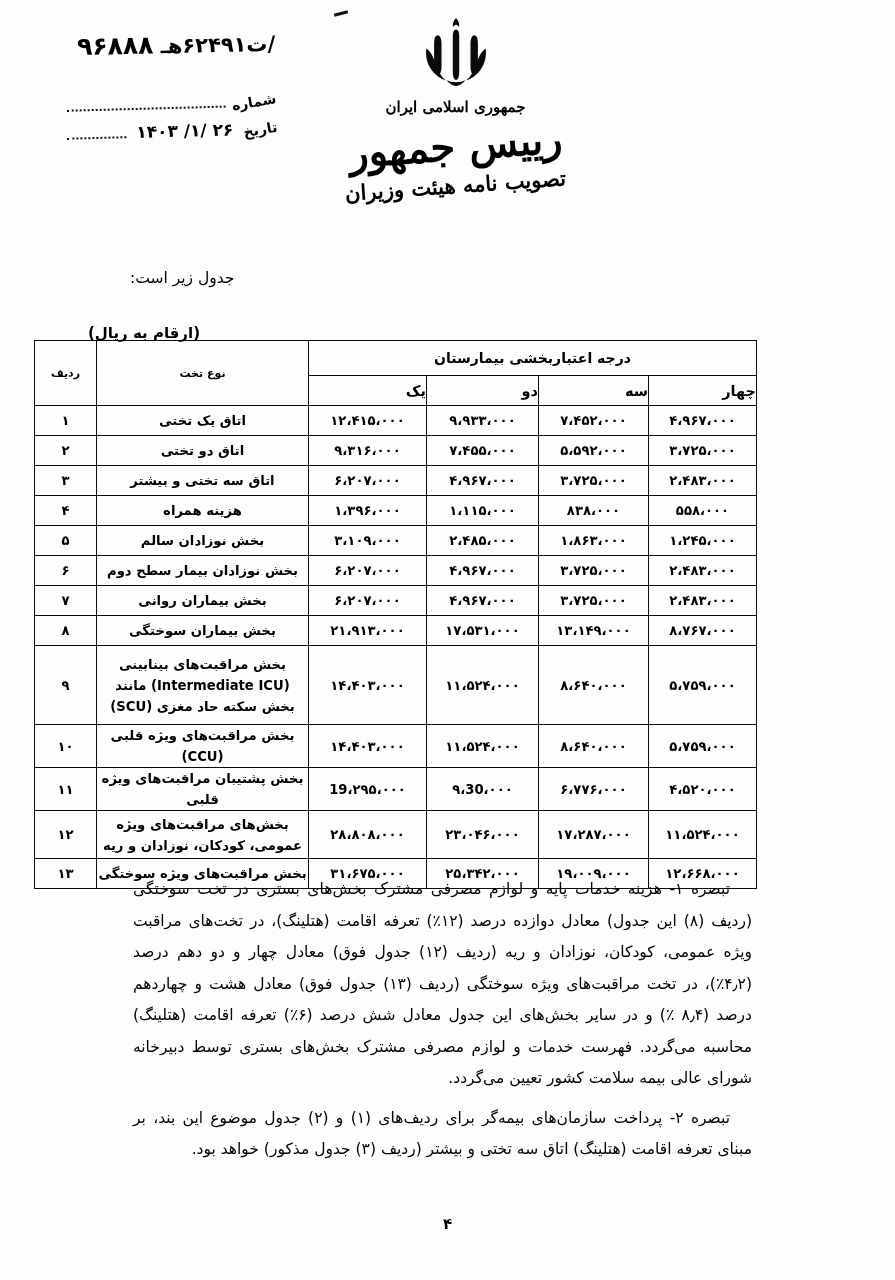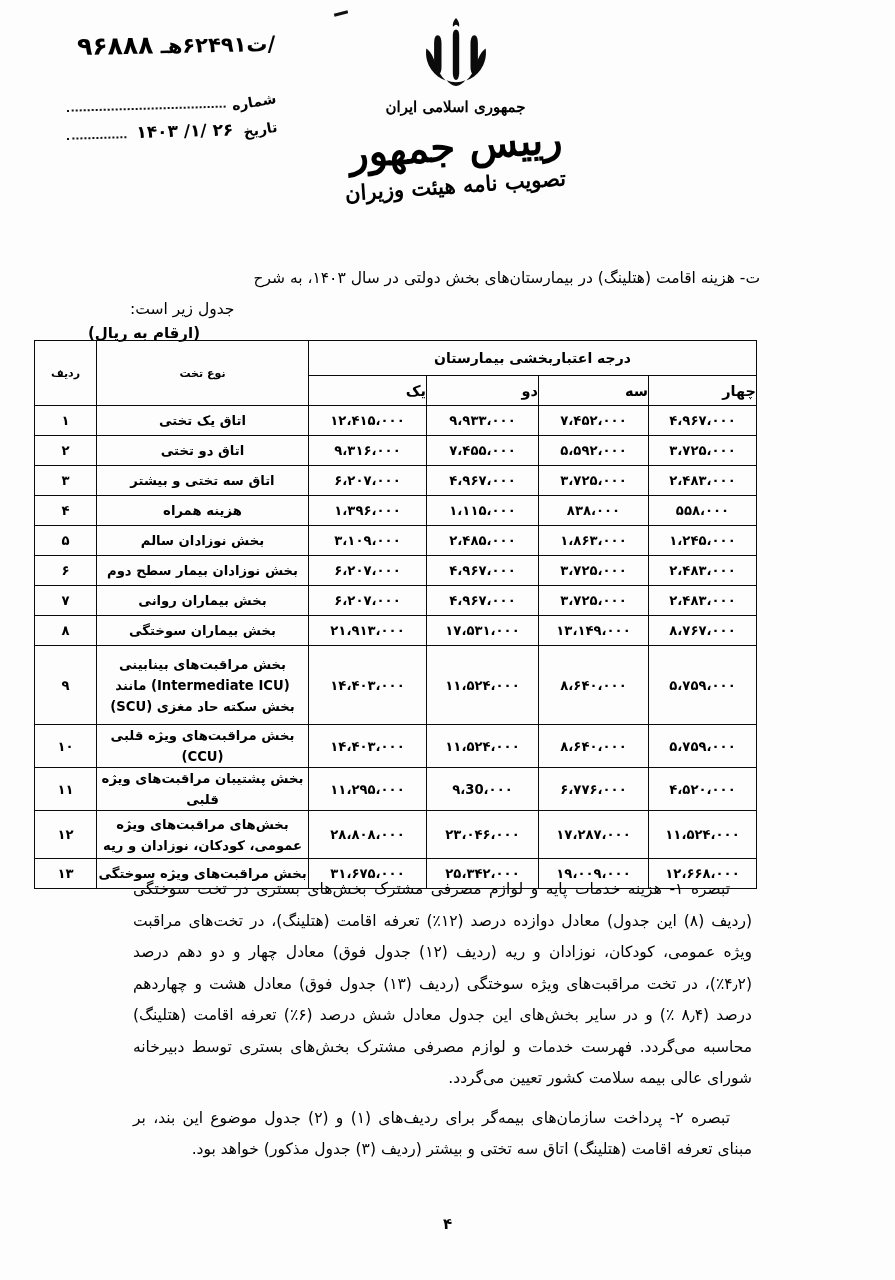--- a/index.html
+++ b/index.html
@@ -288,21 +288,20 @@
           </g>
         </svg>
       </div>
       <div class="republic-name">جمهوری اسلامی ایران</div>
       <div class="president-title">رییس جمهور</div>
       <div class="cabinet-title">تصویب نامه هیئت وزیران</div>
     </div>
   </div>
 
   <div class="intro">
-    <p>ت- هزینه اقامت (هتلینگ) در بیمارستان‌های بخش دولتی در سال ۱۴۰۳، به شرح</p>
     <p class="last">جدول زیر است:</p>
   </div>
 
   <div class="units-note">(ارقام به ریال)</div>
 
   <div class="table-wrap">
     <table class="rates">
       <colgroup>
         <col class="c-four">
           <col class="c-three">
@@ -402,21 +401,21 @@
           <td class="num">۸،۶۴۰،۰۰۰</td>
           <td class="num">۱۱،۵۲۴،۰۰۰</td>
           <td class="num">۱۴،۴۰۳،۰۰۰</td>
           <td class="bed-name">بخش مراقبت‌های ویژه قلبی (CCU)</td>
           <td class="radif">۱۰</td>
         </tr>
         <tr class="body-row">
           <td class="num">۴،۵۲۰،۰۰۰</td>
           <td class="num">۶،۷۷۶،۰۰۰</td>
           <td class="num">۹،30،۰۰۰</td>
-          <td class="num">۱۱،۲۹۵،۰۰۰</td>
+          <td class="num">19،۲۹۵،۰۰۰</td>
           <td class="bed-name">بخش پشتیبان مراقبت‌های ویژه قلبی</td>
           <td class="radif">۱۱</td>
         </tr>
         <tr class="mid-row">
           <td class="num">۱۱،۵۲۴،۰۰۰</td>
           <td class="num">۱۷،۲۸۷،۰۰۰</td>
           <td class="num">۲۳،۰۴۶،۰۰۰</td>
           <td class="num">۲۸،۸۰۸،۰۰۰</td>
           <td class="bed-name">بخش‌های مراقبت‌های ویژه عمومی، کودکان، نوزادان و ریه</td>
           <td class="radif">۱۲</td>

